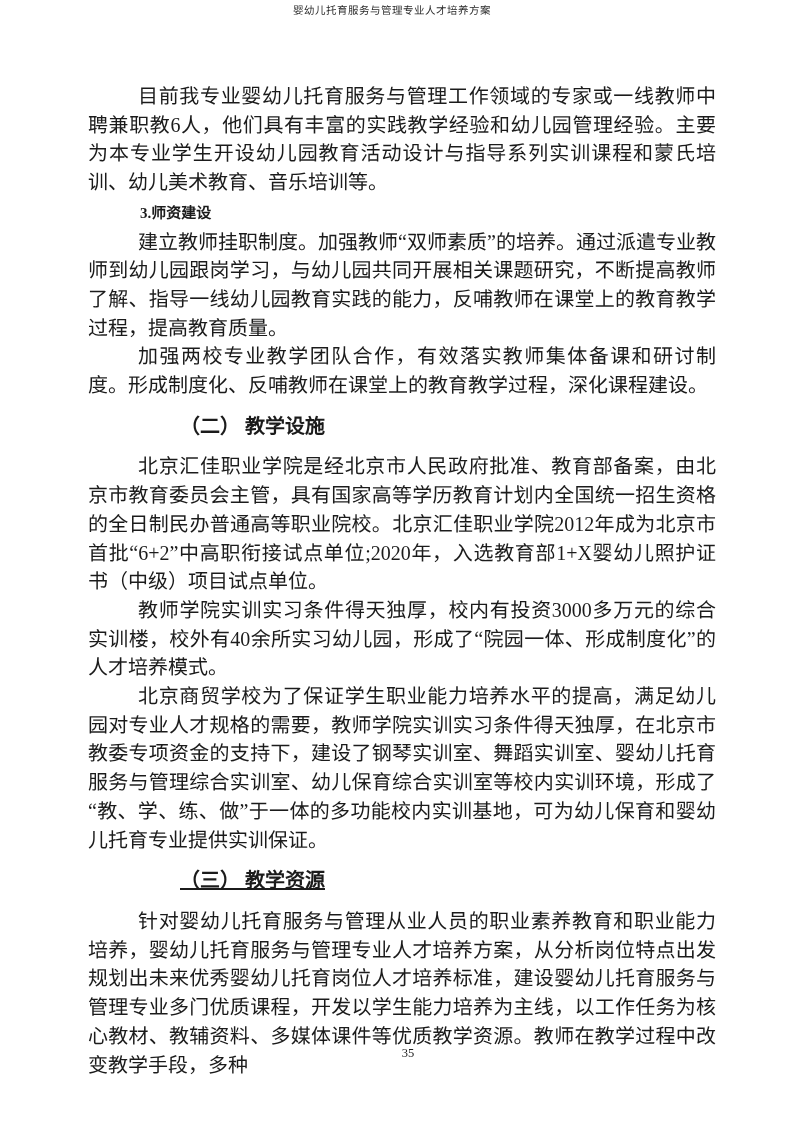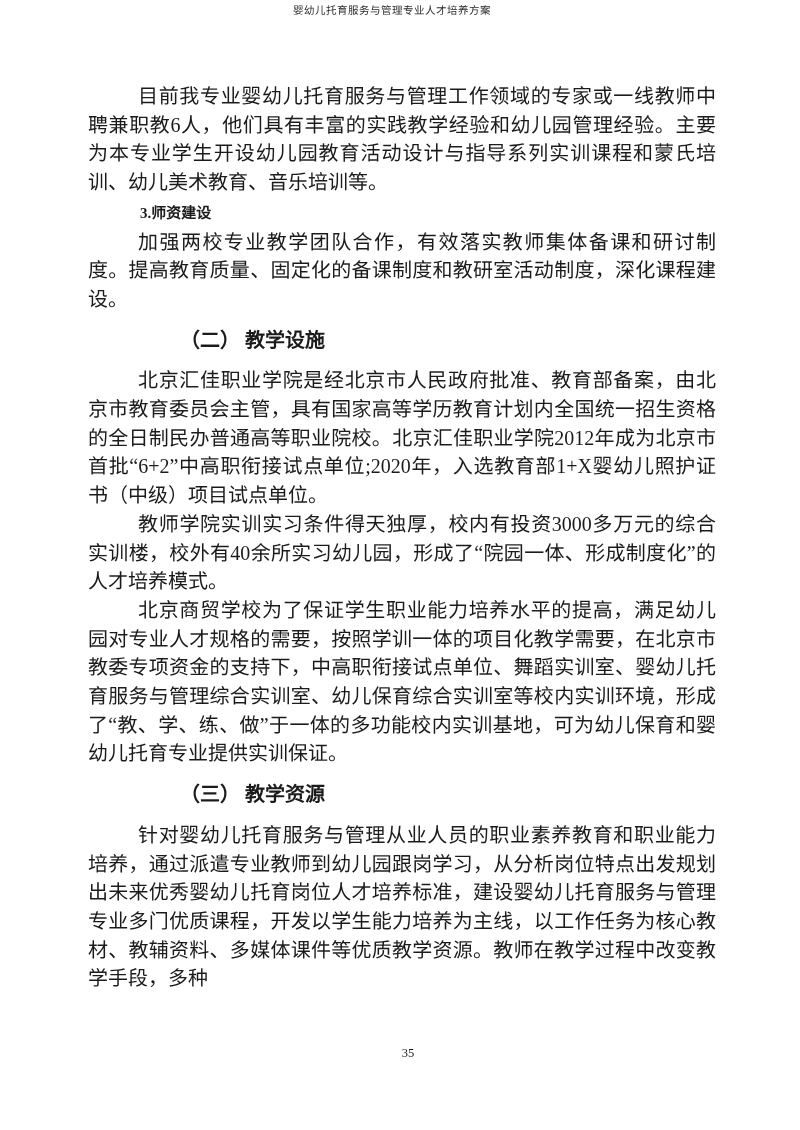--- a/index.html
+++ b/index.html
@@ -48,20 +48,21 @@
     font-weight: bold;
   }
   .h-paren {
     margin: 12px;
     padding-left: 80px;
     font-size: 20px;
     font-weight: bold;
   }
   .h-paren.spaced-above {
     margin-top: 12px;
+    text-decoration: underline;
   }
   .page-number {
     position: absolute;
     top: 1046px;
     left: 16px;
     right: 0;
     text-align: center;
     font-size: 12.5px;
     color: #1b1b1b;
   }
@@ -72,32 +73,33 @@
 <div class="page">
 
   <div class="running-head">婴幼儿托育服务与管理专业人才培养方案</div>
 
   <div class="body-text">
 
     <p class="para">目前我专业婴幼儿托育服务与管理工作领域的专家或一线教师中聘兼职教6人，他们具有丰富的实践教学经验和幼儿园管理经验。主要为本专业学生开设幼儿园教育活动设计与指导系列实训课程和蒙氏培训、幼儿美术教育、音乐培训等。</p>
 
     <h3 class="h-num">3.师资建设</h3>
 
+    <p class="para">建立教师挂职制度。加强教师“双师素质”的培养。通过派遣专业教师到幼儿园跟岗学习，与幼儿园共同开展相关课题研究，不断提高教师了解、指导一线幼儿园教育实践的能力，反哺教师在课堂上的教育教学过程，提高教育质量。</p>
 
-    <p class="para">加强两校专业教学团队合作，有效落实教师集体备课和研讨制度。提高教育质量、固定化的备课制度和教研室活动制度，深化课程建设。</p>
+    <p class="para">加强两校专业教学团队合作，有效落实教师集体备课和研讨制度。形成制度化、反哺教师在课堂上的教育教学过程，深化课程建设。</p>
 
     <h3 class="h-paren">（二） 教学设施</h3>
 
     <p class="para">北京汇佳职业学院是经北京市人民政府批准、教育部备案，由北京市教育委员会主管，具有国家高等学历教育计划内全国统一招生资格的全日制民办普通高等职业院校。北京汇佳职业学院2012年成为北京市首批“6+2”中高职衔接试点单位;2020年，入选教育部1+X婴幼儿照护证书（中级）项目试点单位。</p>
 
     <p class="para">教师学院实训实习条件得天独厚，校内有投资3000多万元的综合实训楼，校外有40余所实习幼儿园，形成了“院园一体、形成制度化”的人才培养模式。</p>
 
-    <p class="para">北京商贸学校为了保证学生职业能力培养水平的提高，满足幼儿园对专业人才规格的需要，按照学训一体的项目化教学需要，在北京市教委专项资金的支持下，中高职衔接试点单位、舞蹈实训室、婴幼儿托育服务与管理综合实训室、幼儿保育综合实训室等校内实训环境，形成了“教、学、练、做”于一体的多功能校内实训基地，可为幼儿保育和婴幼儿托育专业提供实训保证。</p>
+    <p class="para">北京商贸学校为了保证学生职业能力培养水平的提高，满足幼儿园对专业人才规格的需要，教师学院实训实习条件得天独厚，在北京市教委专项资金的支持下，建设了钢琴实训室、舞蹈实训室、婴幼儿托育服务与管理综合实训室、幼儿保育综合实训室等校内实训环境，形成了“教、学、练、做”于一体的多功能校内实训基地，可为幼儿保育和婴幼儿托育专业提供实训保证。</p>
 
     <h3 class="h-paren spaced-above">（三） 教学资源</h3>
 
-    <p class="para">针对婴幼儿托育服务与管理从业人员的职业素养教育和职业能力培养，通过派遣专业教师到幼儿园跟岗学习，从分析岗位特点出发规划出未来优秀婴幼儿托育岗位人才培养标准，建设婴幼儿托育服务与管理专业多门优质课程，开发以学生能力培养为主线，以工作任务为核心教材、教辅资料、多媒体课件等优质教学资源。教师在教学过程中改变教学手段，多种</p>
+    <p class="para">针对婴幼儿托育服务与管理从业人员的职业素养教育和职业能力培养，婴幼儿托育服务与管理专业人才培养方案，从分析岗位特点出发规划出未来优秀婴幼儿托育岗位人才培养标准，建设婴幼儿托育服务与管理专业多门优质课程，开发以学生能力培养为主线，以工作任务为核心教材、教辅资料、多媒体课件等优质教学资源。教师在教学过程中改变教学手段，多种</p>
 
   </div>
 
   <div class="page-number">35</div>
 
 </div>
 
 </body></html>

